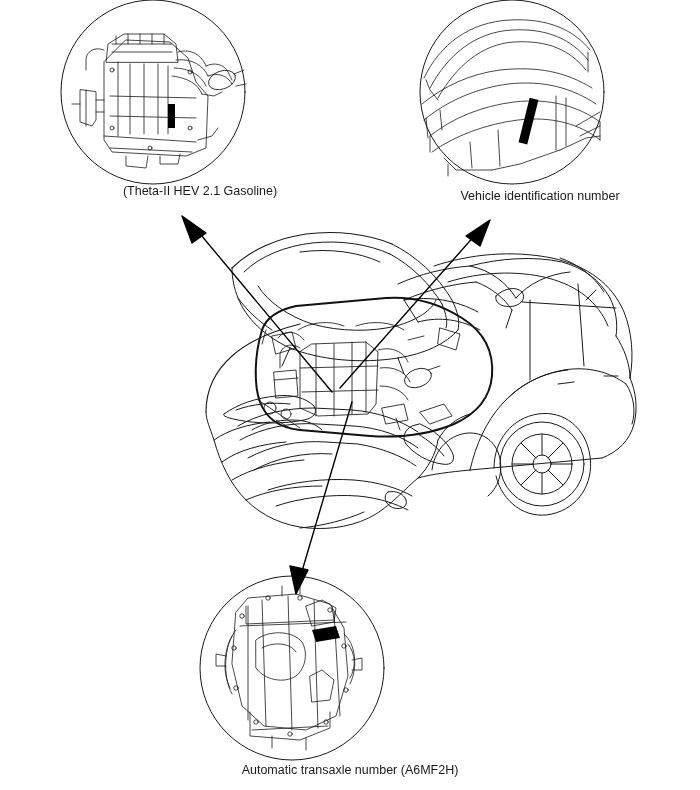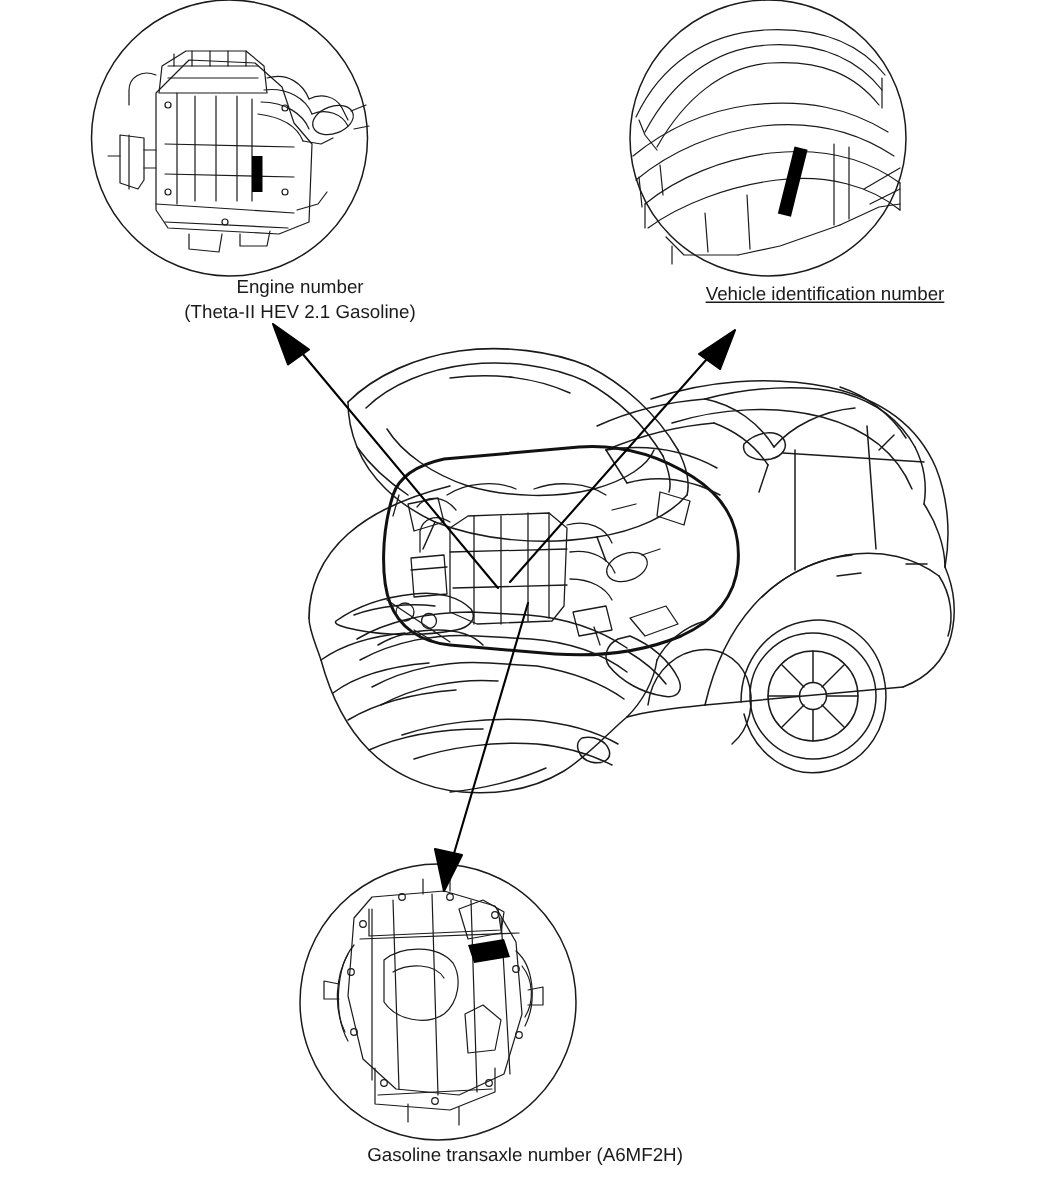--- a/index.html
+++ b/index.html
@@ -30,24 +30,23 @@
     color: #1a1a1a;
     line-height: 1.35;
     white-space: nowrap;
   }
   #caption-engine {
     left: 40px;
     top: 183px;
     width: 320px;
   }
   #caption-vin {
-    left: 410px;
+    left: 400px;
     top: 188px;
     width: 280px;
-    text-decoration: underline;
   }
   #caption-transaxle {
     left: 160px;
     top: 762px;
     width: 380px;
   }
   .cap-line { display: block; }
   svg { display: block; }
 </style>
 </head>
@@ -379,23 +378,22 @@
       <g>
         <path d="M352 402 L300 578"></path>
         <path d="M296 594 L290 566 L308 570 Z" fill="#000000" stroke="#000000"></path>
       </g>
     </g>
 
   </g>
 </svg>
 
 <div class="caption" id="caption-engine">
-  <span class="cap-line">Engine number</span>
   <span class="cap-line">(Theta-II HEV 2.1 Gasoline)</span>
 </div>
 
 <div class="caption" id="caption-vin">
   <span class="cap-line">Vehicle identification number</span>
 </div>
 
 <div class="caption" id="caption-transaxle">
-  <span class="cap-line">Gasoline transaxle number (A6MF2H)</span>
+  <span class="cap-line">Automatic transaxle number (A6MF2H)</span>
 </div>
 
 </body></html>

